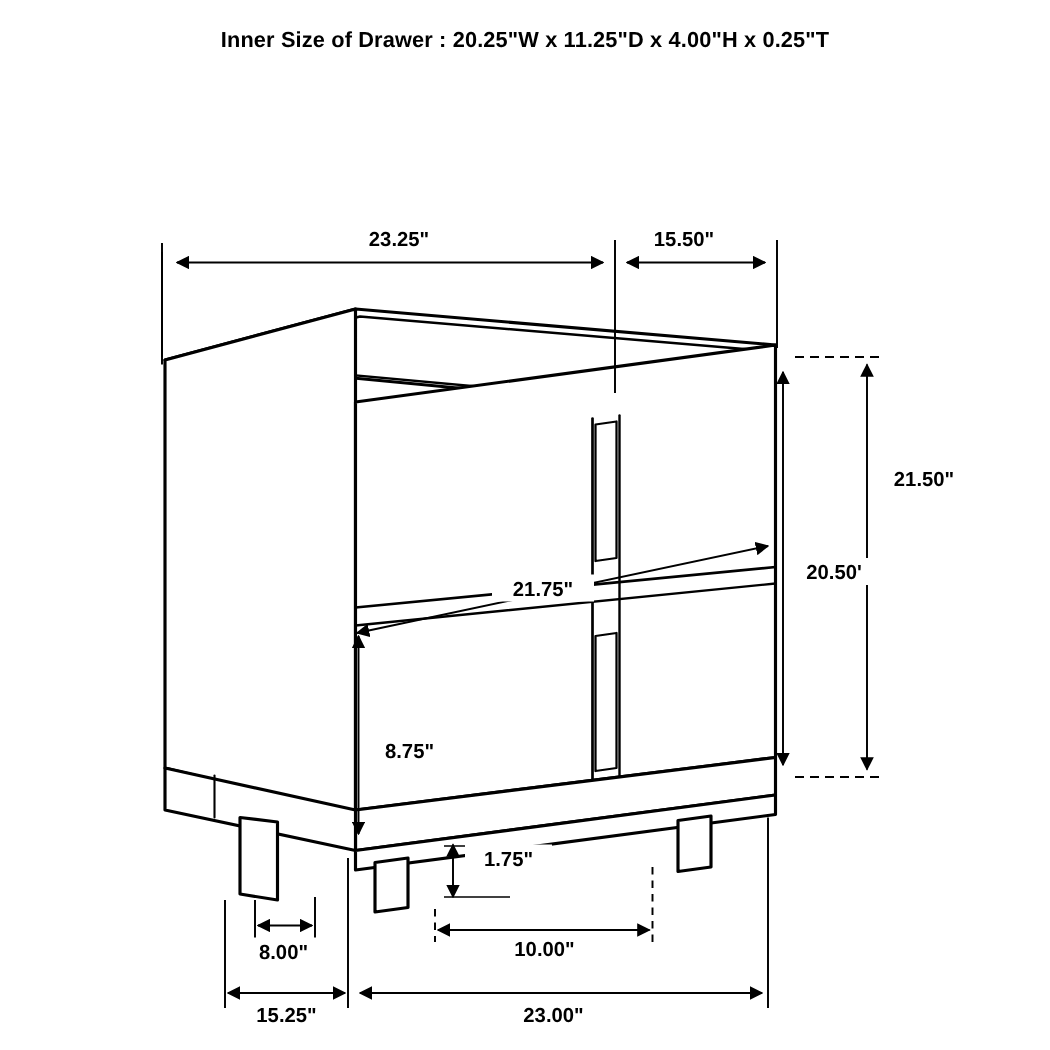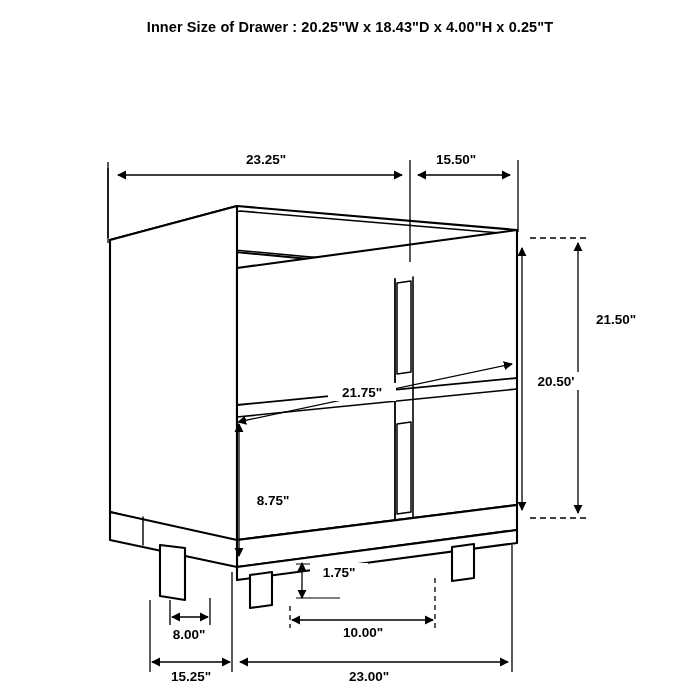--- a/index.html
+++ b/index.html
@@ -41,21 +41,21 @@
     font-size: 13.5px;
     font-weight: bold;
     fill: #000000;
   }
 </style>
 </head>
 <body>
 
 <div id="stage">
 
-  <div id="title">Inner Size of Drawer : 20.25"W x 18.43"D x 4.00"H x 0.25"T</div>
+  <div id="title">Inner Size of Drawer : 20.25"W x 11.25"D x 4.00"H x 0.25"T</div>
 
   <svg id="drawing" width="700" height="700" viewBox="0 0 700 700">
 
     <defs>
       <marker id="arrow-end" viewBox="0 0 10 10" refX="9" refY="5" markerWidth="7" markerHeight="7" orient="auto-start-reverse">
         <path d="M 0 0 L 10 5 L 0 10 z" fill="#000"></path>
       </marker>
       <marker id="arrow-start" viewBox="0 0 10 10" refX="9" refY="5" markerWidth="7" markerHeight="7" orient="auto-start-reverse">
         <path d="M 0 0 L 10 5 L 0 10 z" fill="#000"></path>
       </marker>

